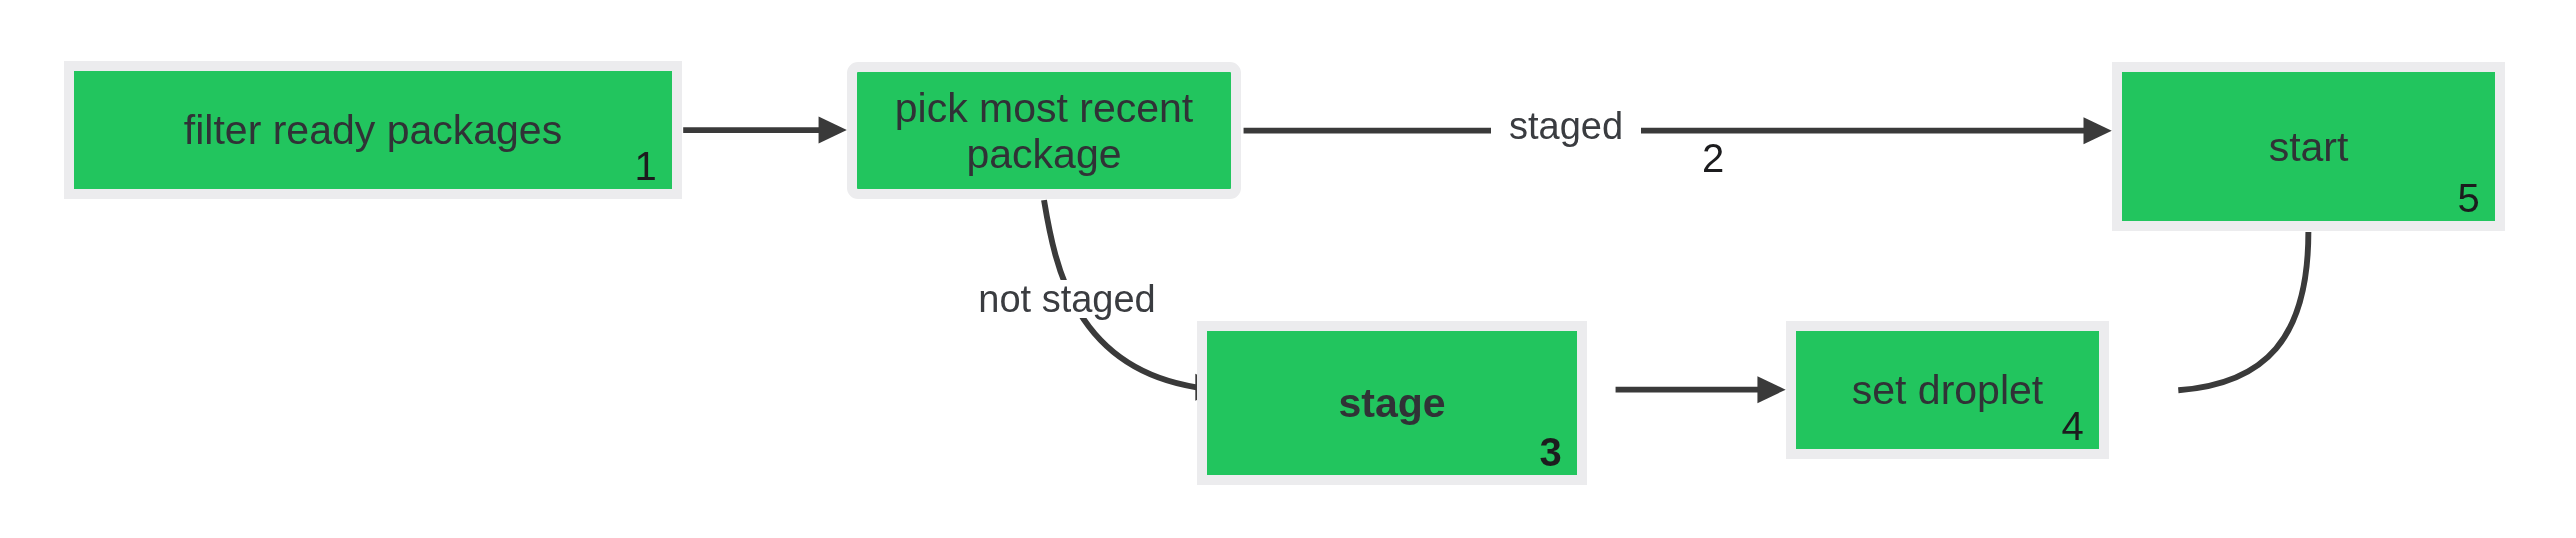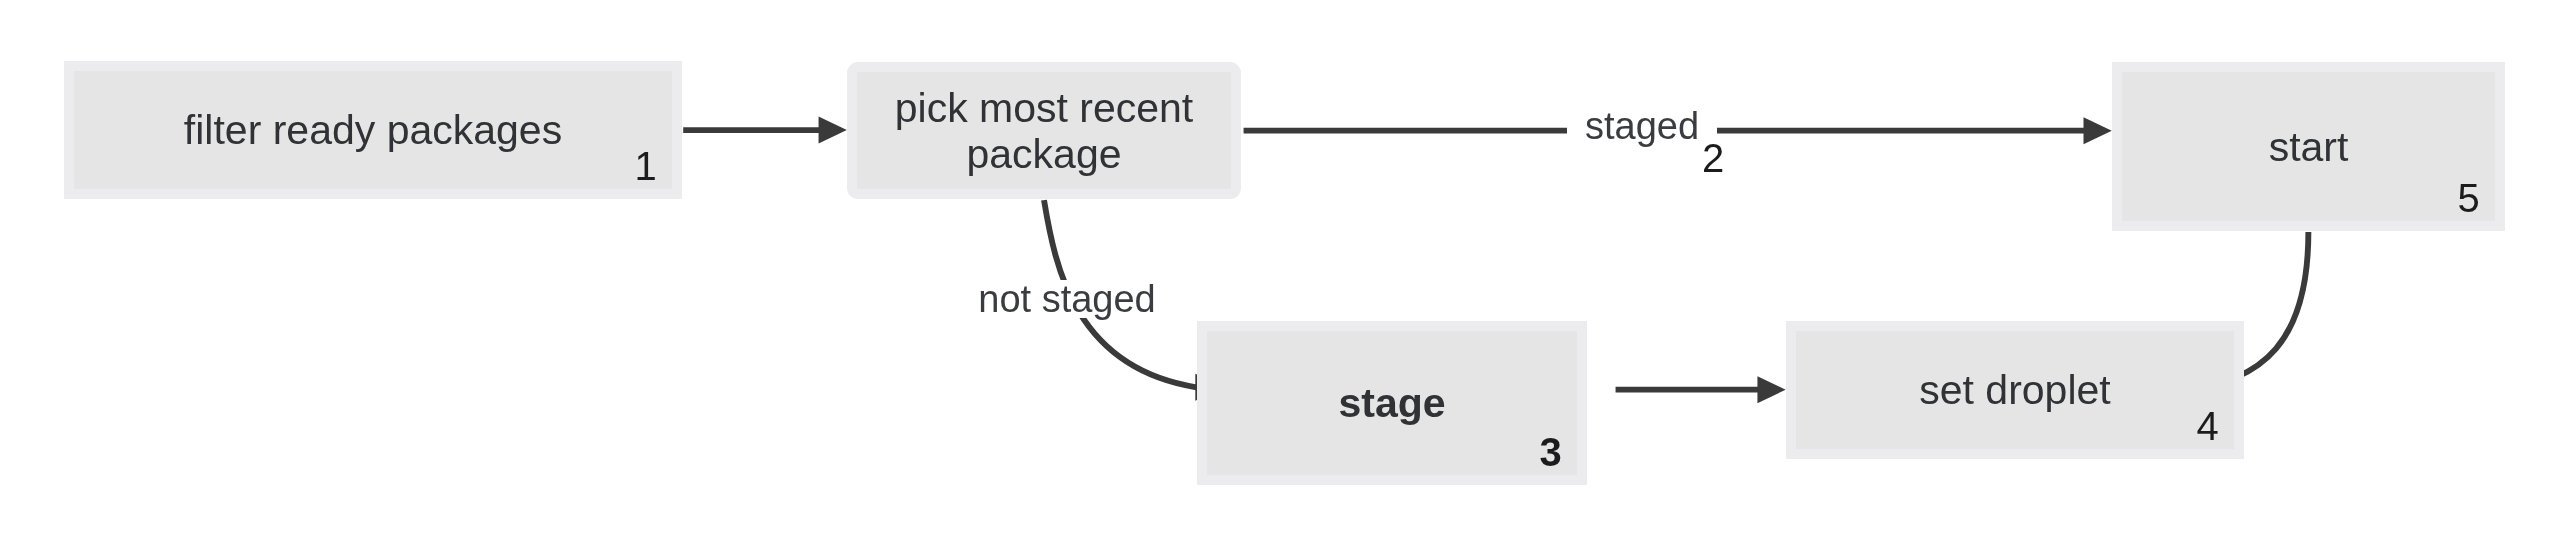--- a/index.html
+++ b/index.html
@@ -20,21 +20,21 @@
   .edge-layer {
     position: absolute;
     left: 0;
     top: 0;
     width: 2576px;
     height: 538px;
   }
   .node {
     position: absolute;
     box-sizing: border-box;
-    background: #e5e5e5;
+    background: #22c55e;
     border: 10px solid #ececee;
     display: flex;
     align-items: center;
     justify-content: center;
     cursor: pointer;
   }
   .node-label {
     font-size: 41px;
     line-height: 46px;
     color: #303236;
@@ -101,30 +101,30 @@
   <div class="node" style="left:847px; top:62px; width:394px; height:137px;border-radius:11px;">
     <div class="node-label">pick most recent package</div>
     <span class="node-number"></span>
   </div>
 
   <div class="node" style="left:1197px; top:321px; width:390px; height:164px;font-weight:bold;">
     <div class="node-label">stage</div>
     <span class="node-number">3</span>
   </div>
 
-  <div class="node" style="left:1786px; top:321px; width:458px; height:138px;">
+  <div class="node" style="left:1786px; top:321px; width:323px; height:138px;">
     <div class="node-label">set droplet</div>
     <span class="node-number">4</span>
   </div>
 
   <div class="node" style="left:2112px; top:62px; width:393px; height:169px;">
     <div class="node-label">start</div>
     <span class="node-number">5</span>
   </div>
 
-  <div class="edge-label" style="left:1567px; top:107px; width:150px; height:39px;">staged</div>
+  <div class="edge-label" style="left:1491px; top:107px; width:150px; height:39px;">staged</div>
 
   <div class="edge-number" style="left:1702px; top:138px;">2</div>
 
   <div class="edge-label" style="left:970px; top:280px; width:194px; height:38px;">not staged</div>
 
 </div>
 
 
 </body></html>

